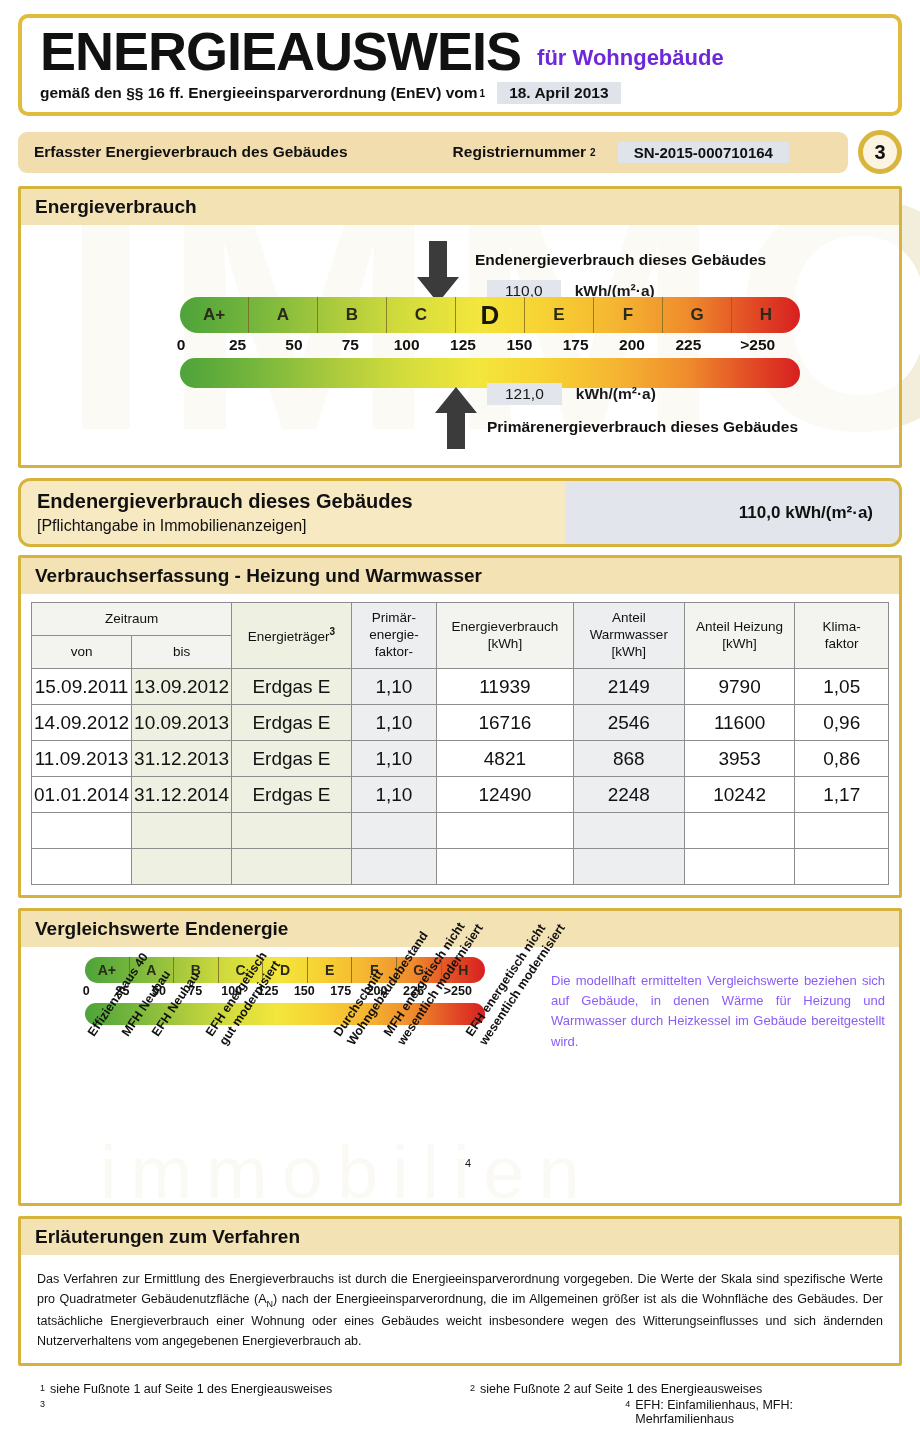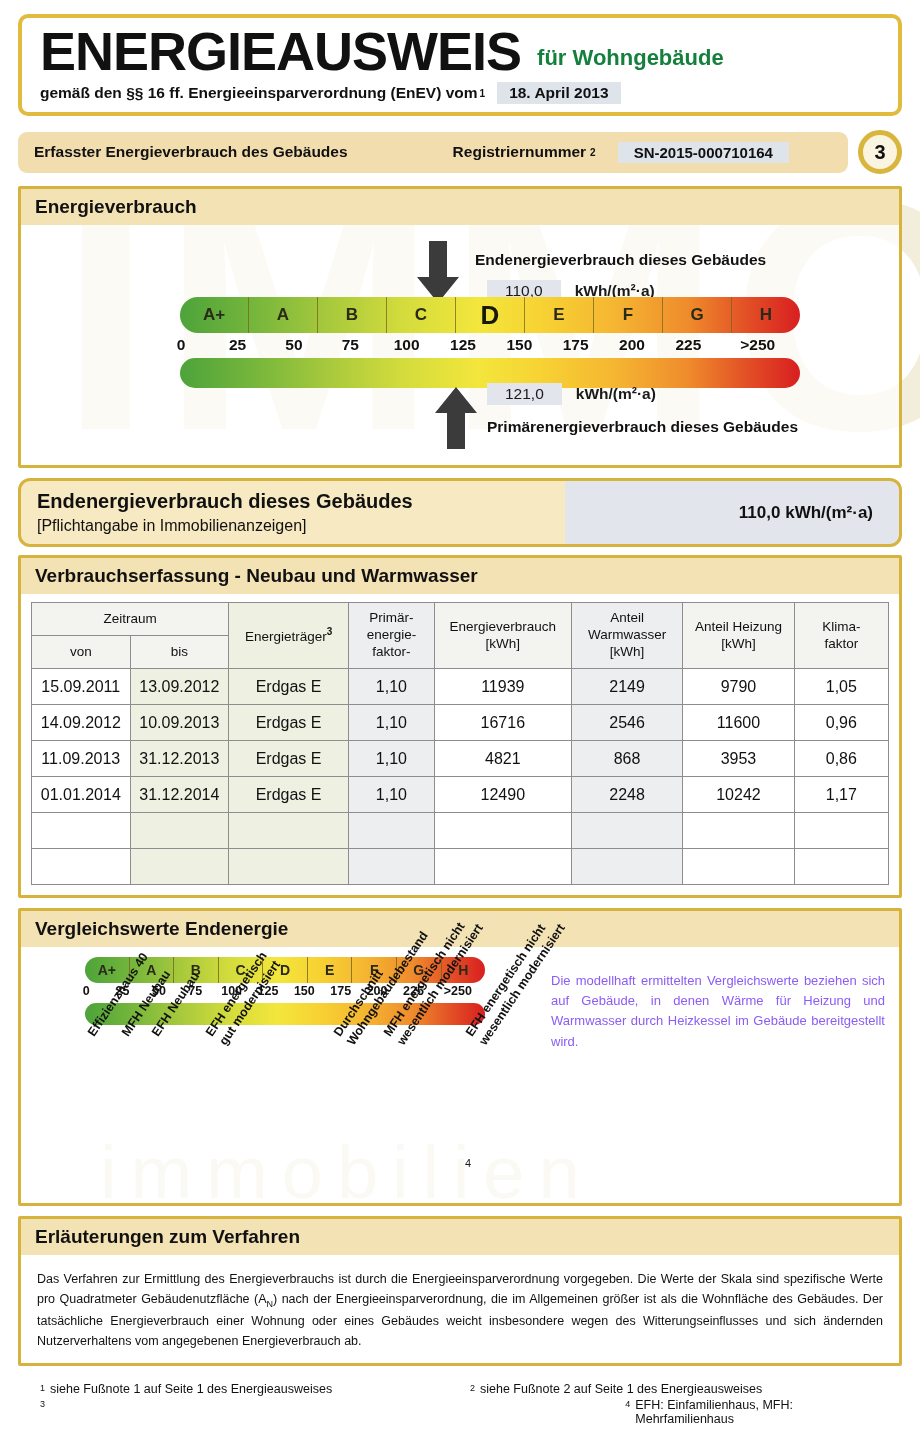--- a/index.html
+++ b/index.html
@@ -53,21 +53,21 @@
     border-radius: 10px;
     padding: 6px 18px 8px 18px;
     background: rgba(255,255,255,.80);
     margin-bottom: 14px;
   }
   .title-row { display:flex; align-items:flex-end; gap:16px; }
   .title-main {
     font-size: 54px; font-weight:700; letter-spacing:-1px;
     line-height:1.02; color:#111;
   }
-  .title-sub { font-size: 22px; font-weight:700; padding-bottom:8px; color:#15803d; }
+  .title-sub { font-size: 22px; font-weight:700; padding-bottom:8px; color:#6d28d9; }
   .title-legal {
     font-size: 15.5px; font-weight:700; margin-top:3px;
     display:flex; align-items:center; gap:2px; color:#111;
   }
   .sup { font-size:10px; vertical-align:super; font-weight:700; }
   .date-chip {
     background:#dfe3ea; padding:2px 12px; margin-left:10px;
     font-size:15.5px; font-weight:700;
   }
 
@@ -166,21 +166,21 @@
 
   
   table { width:100%; border-collapse:collapse;padding-left:19px; }
   th, td {
     border:1px solid #8d8d8d; text-align:center;
     font-size:13.5px; color:#111; padding:4px 2px;
   }
   thead th { font-weight:400; background:#f3f3ef; height:66px; line-height:1.25; }
   thead th.cg { background:#eef0e2; }
   thead th.cgray { background:#eceef0; }
-  tbody td { height:36px; font-size:16px; }
+  tbody td { height:36px; font-size:19px; }
   tbody td.cg { background:#eef0e2; }
   tbody td.cgray { background:#eceef0; }
   .zt-wrap { display:flex; flex-direction:column; height:100%; }
   .zt-top { flex:1; display:flex; align-items:center; justify-content:center;
             border-bottom:1px solid #8d8d8d; }
   .zt-bot { flex:1; display:flex; }
   .zt-bot div { flex:1; display:flex; align-items:center; justify-content:center; }
   .zt-bot div:first-child { border-right:1px solid #8d8d8d; }
   th.zeitraum { padding:0; }
 
@@ -338,21 +338,21 @@
 
   <div class="summary">
     <div>
       <div class="sum-l1">Endenergieverbrauch dieses Gebäudes</div>
       <div class="sum-l2">[Pflichtangabe in Immobilienanzeigen]</div>
     </div>
     <div class="sum-val">110,0 kWh/(m²·a)</div>
   </div>
 
   <div class="panel">
-    <div class="panel-head">Verbrauchserfassung - Neubau und Warmwasser</div>
+    <div class="panel-head">Verbrauchserfassung - Heizung und Warmwasser</div>
     <div class="panel-body" style="padding:8px 10px 10px 10px;">
       <table>
         <thead>
           <tr>
             <th class="zeitraum" colspan="2" style="width:23%">
               <div class="zt-wrap">
                 <div class="zt-top">Zeitraum</div>
                 <div class="zt-bot">
                   <div>von</div>
                   <div>bis</div>

